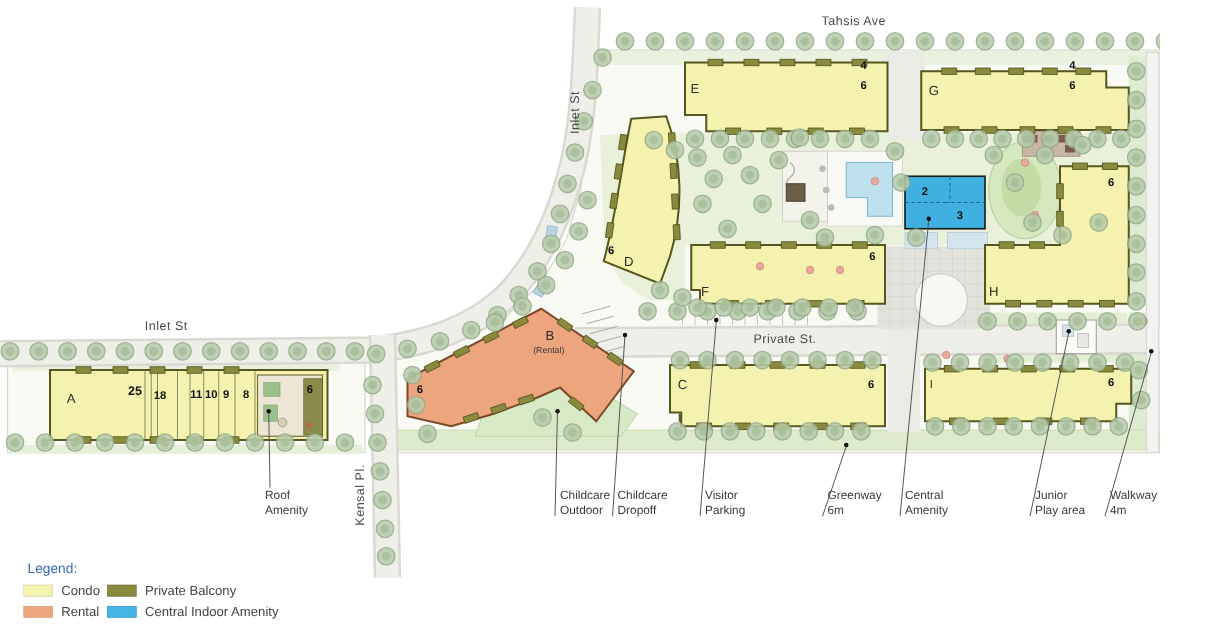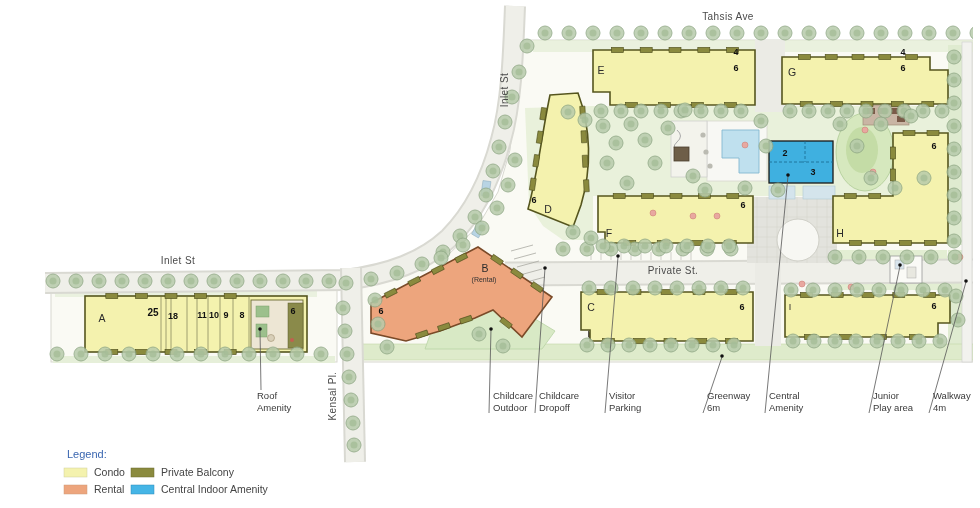--- a/index.html
+++ b/index.html
@@ -1,16 +1,16 @@
 <!DOCTYPE html>
 <html><head>
 <meta charset="utf-8">
 <style>
   html,body{margin:0;padding:0;background:#fff;}
-  .stage{position:relative;width:928px;height:508px;background:#fff;overflow:hidden;margin-left:45px;}
+  .stage{position:relative;width:928px;height:508px;background:#fff;overflow:hidden;}
   svg text{font-family:"Liberation Sans",sans-serif;}
   .street-label{font-size:10px;fill:#4a4a4a;letter-spacing:.4px;}
   .bldg-letter{font-size:10.5px;fill:#2b2b2b;}
   .bldg-sub{font-size:7px;fill:#333;}
   .bldg-num{font-size:9px;font-weight:bold;fill:#111;}
   .callout{font-size:9.5px;fill:#3a3a3a;}
   .legend-title{font-size:11px;fill:#3a66b0;}
   .legend-label{font-size:10.5px;fill:#444;}
 </style>
 </head>

